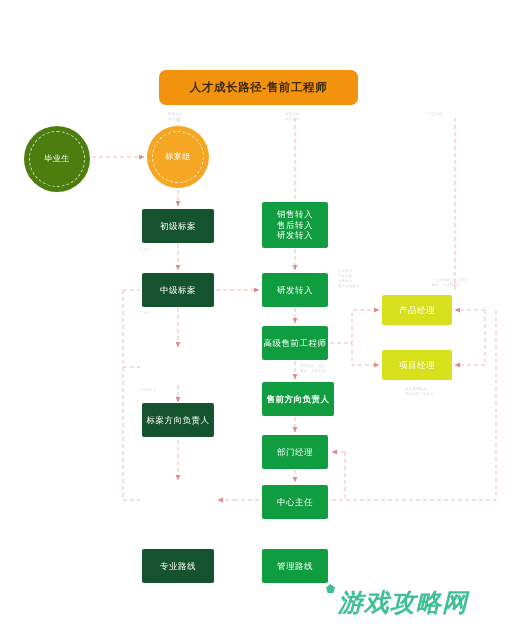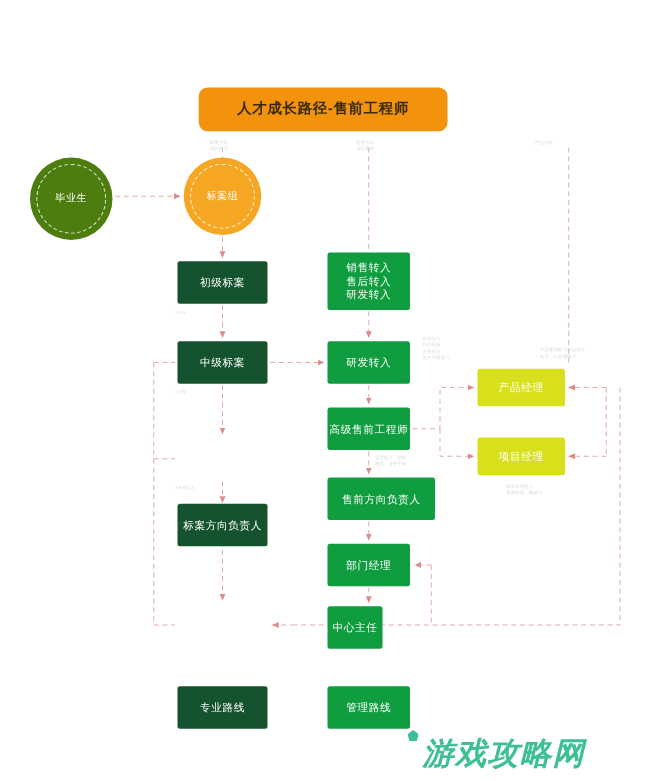--- a/index.html
+++ b/index.html
@@ -60,23 +60,23 @@
   .n-zhongji { left:142px; top:273px;  width:72px; height:34px; }
   .n-gaoji   { left:142px; top:350px;  width:72px; height:34px; }
   .n-fangxiang{left:142px; top:403px;  width:72px; height:34px;text-align:right; }
   .n-shuchu  { left:142px; top:483px;  width:72px; height:34px; }
   .n-zhuanye { left:142px; top:549px;  width:72px; height:34px; }
 
   
   .n-zhuanru { left:262px; top:202px;  width:66px; height:46px; }
   .n-shouqian{ left:262px; top:273px;  width:66px; height:34px; }
   .n-gaojisq { left:262px; top:326px;  width:66px; height:34px; }
-  .n-sqfx    { left:262px; top:382px;  width:86px; height:34px; }
+  .n-sqfx    { left:262px; top:382px;  width:72px; height:34px;font-weight:bold; }
   .n-bumen   { left:262px; top:435px;  width:66px; height:34px; }
-  .n-zhongxin{ left:262px; top:485px;  width:44px; height:34px; }
+  .n-zhongxin{ left:262px; top:485px;  width:66px; height:34px; }
   .n-guanli  { left:262px; top:549px;  width:66px; height:34px; }
 
   
   .n-chanpin { left:382px; top:295px;  width:70px; height:30px; }
   .n-xiangmu { left:382px; top:350px;  width:70px; height:30px; }
 
   
   .anno {
     position:absolute;
     color:#d8d8d8;

